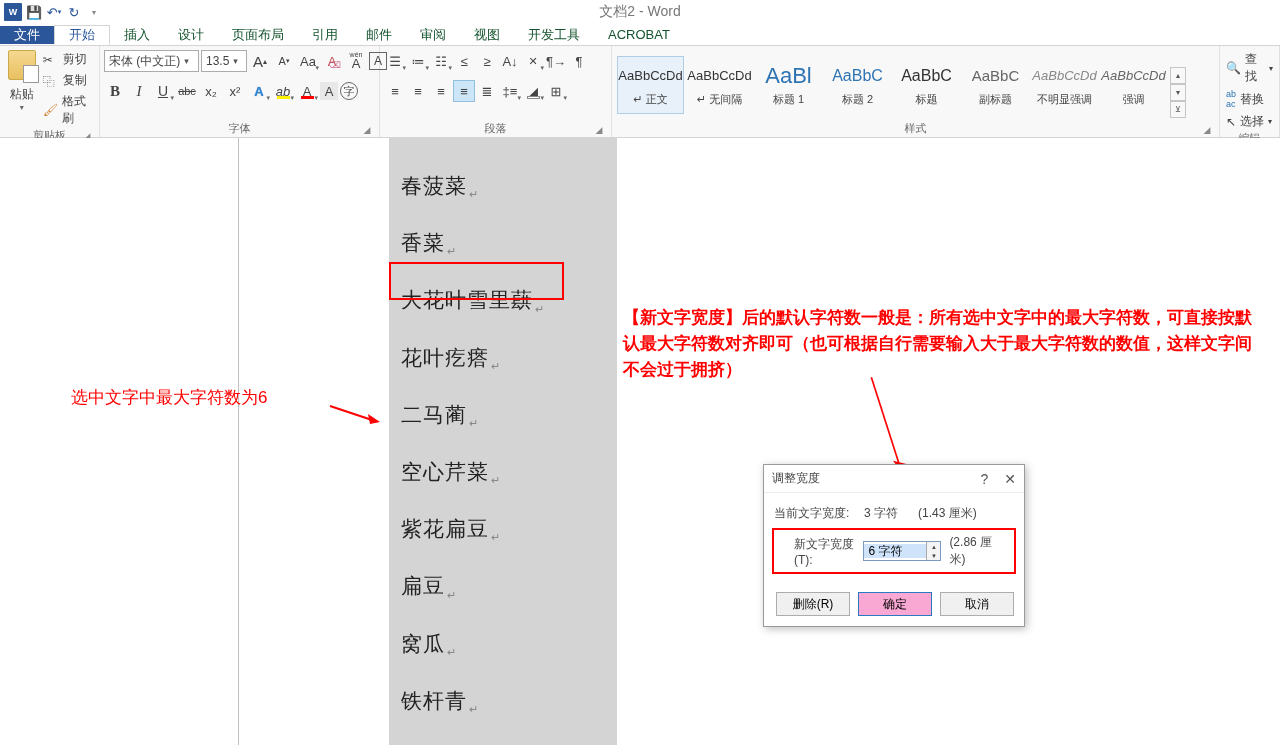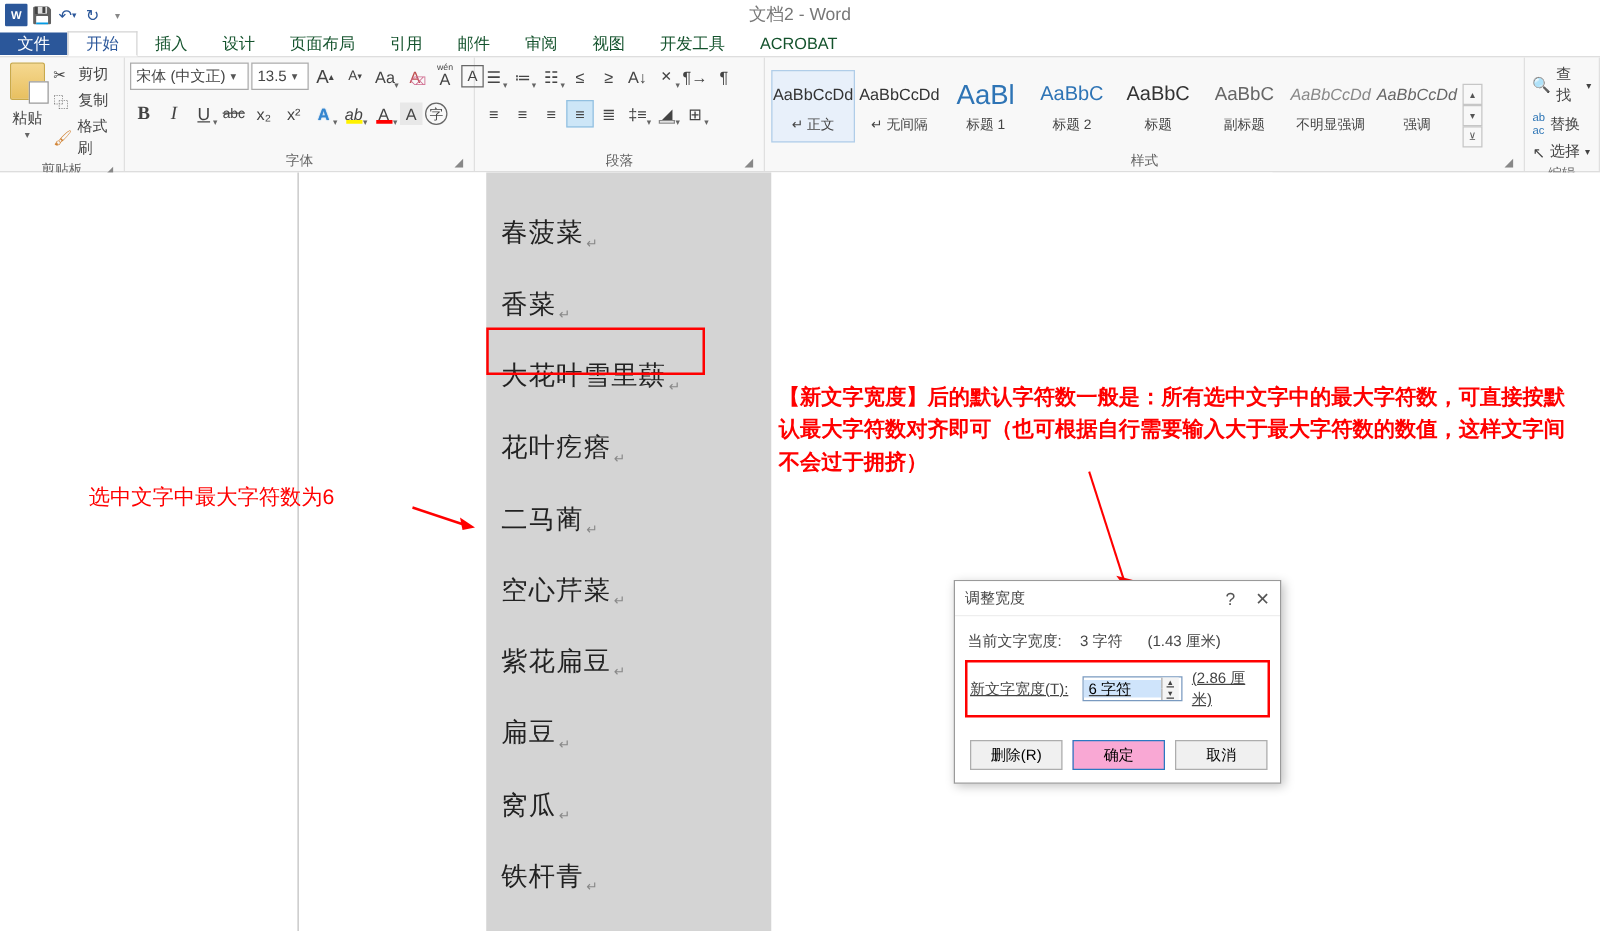--- a/index.html
+++ b/index.html
@@ -80,21 +80,21 @@
   .anno-right { position: absolute; left: 623px; top: 167px; width: 645px; color: #ff0000; font-size: 17px; line-height: 26px; font-weight: bold; }
   .arrow-left { position: absolute; left: 328px; top: 262px; width: 52px; height: 24px; }
   .arrow-right { position: absolute; left: 858px; top: 236px; width: 60px; height: 100px; }
   
   
   .dialog { position: absolute; left: 763px; top: 326px; width: 262px; background: #fff; border: 1px solid #9a9a9a; box-shadow: 2px 2px 8px rgba(0,0,0,0.25); }
   .dialog .dlg-titlebar { height: 28px; display: flex; align-items: center; justify-content: space-between; padding: 0 8px; font-size: 12px; background: #fff; border-bottom: 1px solid #eee; }
   .dialog .dlg-titlebar .right { display: flex; gap: 16px; color: #555; font-size: 14px; }
   .dialog .dlg-body { padding: 6px 10px 10px 10px; font-size: 12px; }
   .dialog .drow { display: flex; align-items: center; margin: 6px 0; gap: 4px; }
-  .dialog .boxed-field { border: 2px solid #ff0000; padding: 4px 2px; margin: 2px -2px; text-decoration: underline; }
+  .dialog .boxed-field { border: 2px solid #ff0000; padding: 4px 20px; margin: 2px -2px; }
   .dialog .spin { width: 80px; height: 20px; border: 1px solid #7a9ac0; display: flex; align-items: center; }
   .dialog .spin input { border: none; width: 62px; padding: 0 4px; font-size: 12px; background: #cfe4fb; outline: none; }
   .dialog .spin .spinbtns { width: 14px; display: flex; flex-direction: column; }
   .dialog .spin .spinbtns div { height: 9px; border-left: 1px solid #aaa; display: flex; align-items: center; justify-content: center; font-size: 6px; background: #f4f4f4; }
   .dialog .dlg-buttons { display: flex; gap: 8px; justify-content: flex-end; padding: 6px 10px 10px; }
   .dialog .dlg-buttons button { width: 74px; height: 24px; border: 1px solid #adadad; background: #f0f0f0; font-size: 12px; }
   .dialog .dlg-buttons button.default { border: 1px solid #2b79c2; background: #f9a8d4; }
 </style>
 </head>
 <body>

